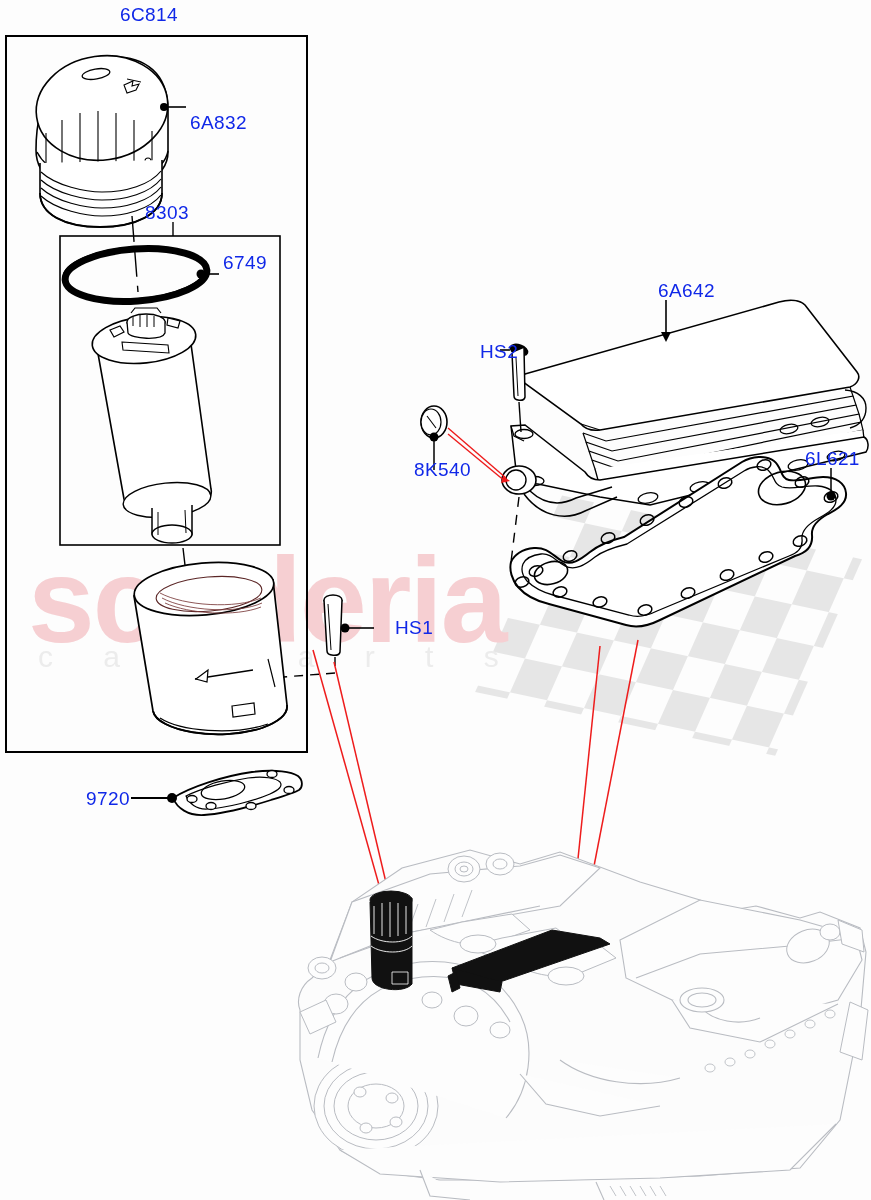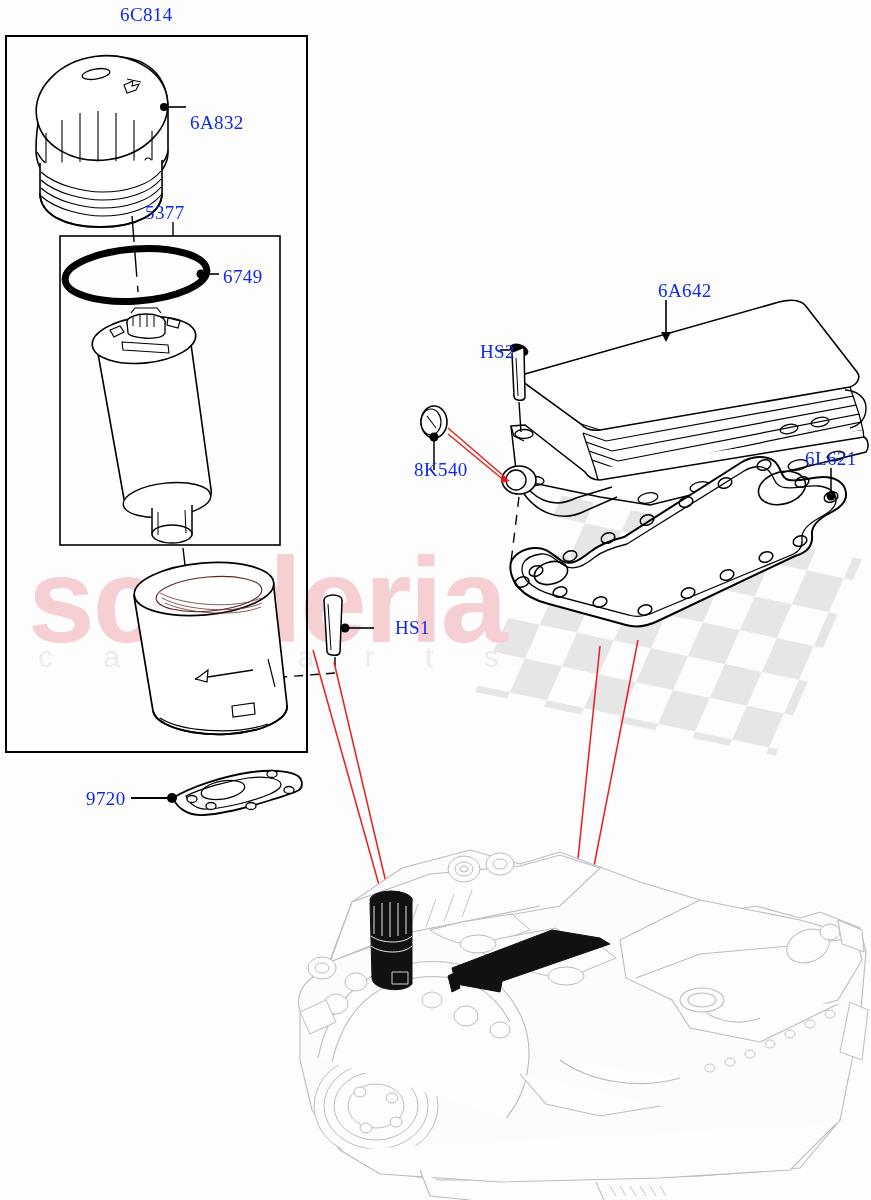--- a/index.html
+++ b/index.html
@@ -6,21 +6,21 @@
   html,body{margin:0;padding:0;background:#ffffff;}
   body{
     width:871px;height:1200px;position:relative;overflow:hidden;
     font-family:"Liberation Sans","DejaVu Sans",sans-serif;
     background:#fdfdfd;
   }
   #stage{position:absolute;inset:0;width:871px;height:1200px;}
   svg.layer{position:absolute;left:0;top:0;width:871px;height:1200px;}
   .lbl{
     position:absolute;color:#1028e8;font-size:19px;letter-spacing:.4px;
-    white-space:nowrap;font-family:Liberation Serif, serif;
+    white-space:nowrap;font-family:Liberation Sans, sans-serif;
   }
   .wm-text{
     position:absolute;pointer-events:none;user-select:none;
     font-family:"Liberation Sans","DejaVu Sans",sans-serif;
   }
   .wm-main{
     left:28px;top:531px;font-size:120px;font-weight:bold;color:#f6cfd2;
     letter-spacing:-2px;
   }
   .wm-sub{
@@ -424,22 +424,22 @@
 
     <g fill="#111" stroke="#111" stroke-width="1">
       <path d="M452 968 L552 930 L600 938 L610 944 L500 982 L460 976 Z"></path>
       <path d="M452 968 L456 984 L500 992 L502 982 Z"></path>
       <path d="M448 976 l8 -4 l4 16 l-8 4 z"></path>
     </g>
   </svg>
 
   <div class="lbl" style="left:120px;top:4px">6C814</div>
   <div class="lbl" style="left:190px;top:112px">6A832</div>
-  <div class="lbl" style="left:145px;top:202px">5377</div>
-  <div class="lbl" style="left:223px;top:266px">6749</div>
+  <div class="lbl" style="left:145px;top:202px">8303</div>
+  <div class="lbl" style="left:223px;top:252px">6749</div>
   <div class="lbl" style="left:395px;top:617px">HS1</div>
   <div class="lbl" style="left:86px;top:788px">9720</div>
   <div class="lbl" style="left:658px;top:280px">6A642</div>
   <div class="lbl" style="left:480px;top:341px">HS2</div>
   <div class="lbl" style="left:414px;top:459px">8K540</div>
   <div class="lbl" style="left:805px;top:448px">6L621</div>
 
 </div>
 
 </body></html>

